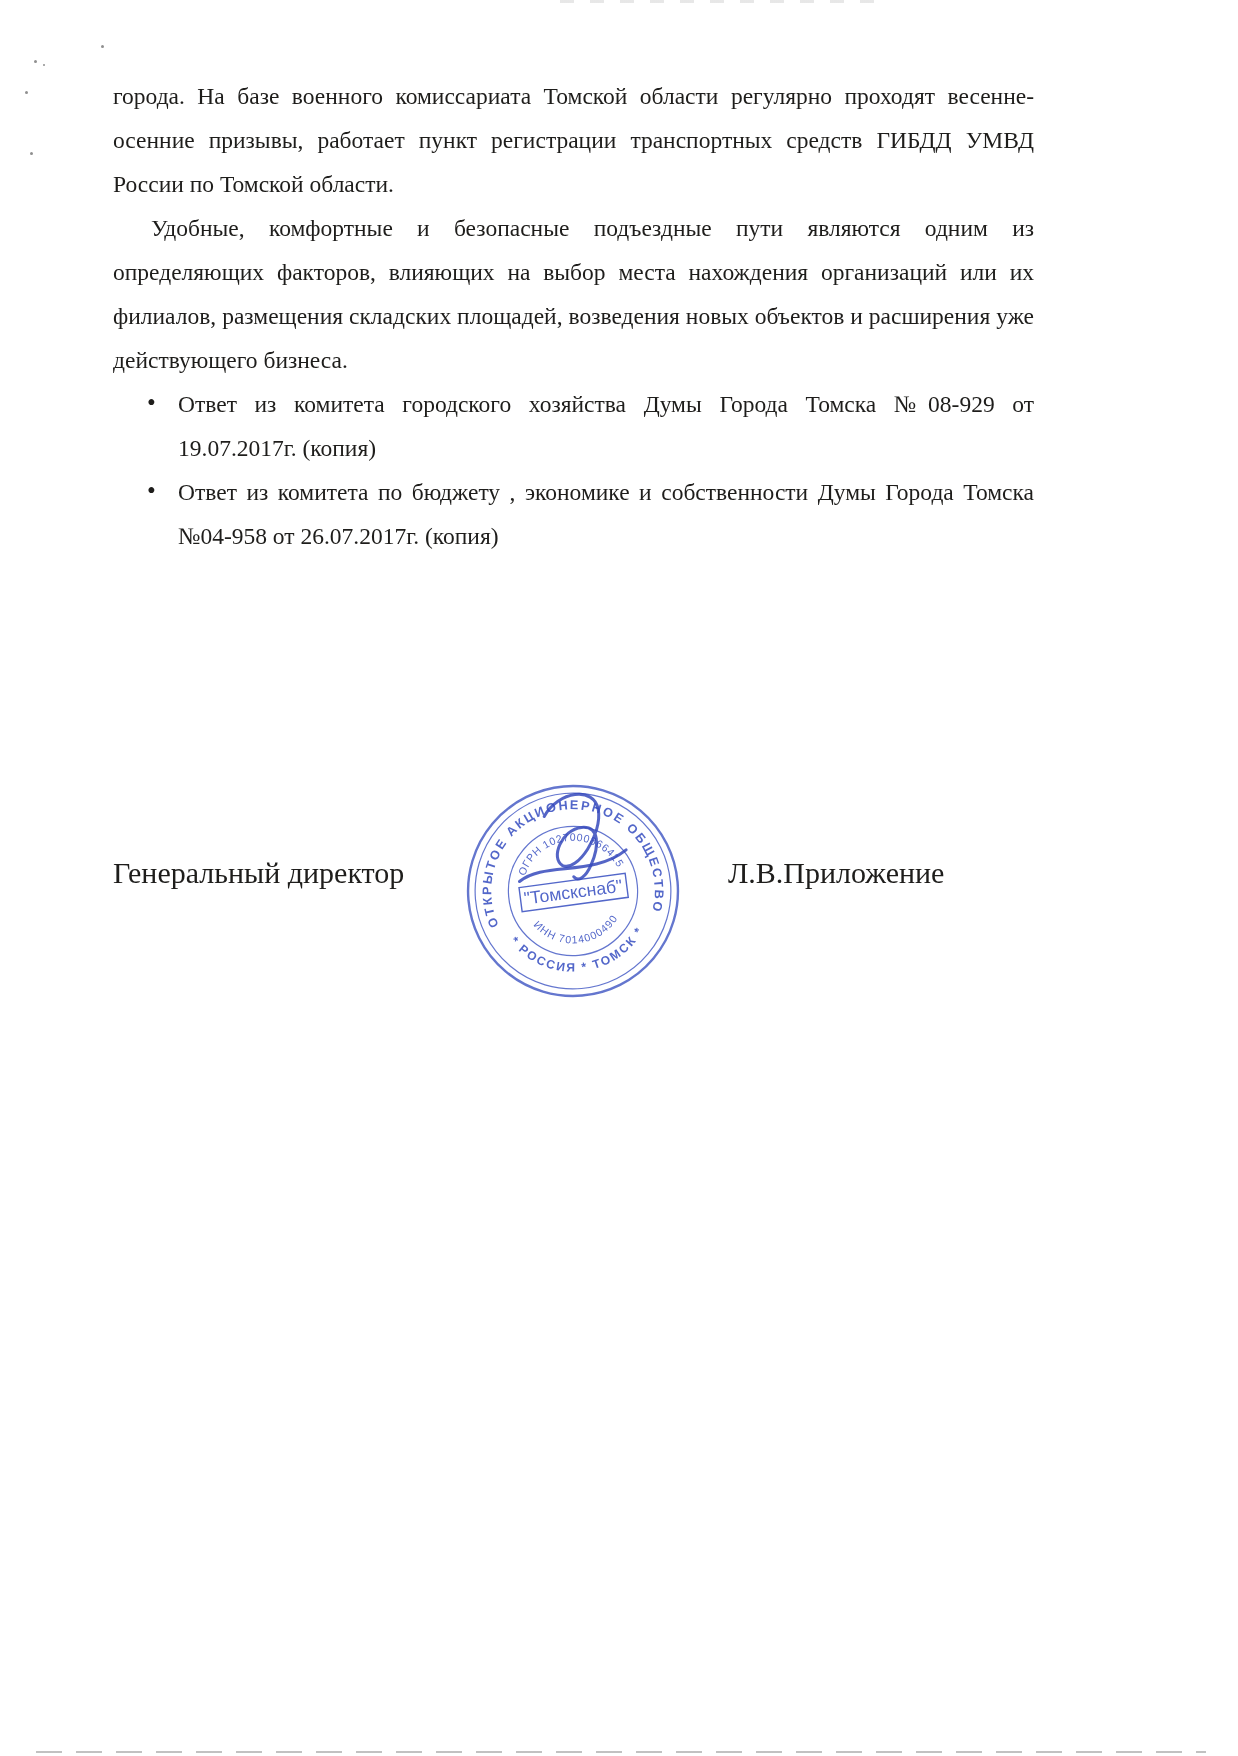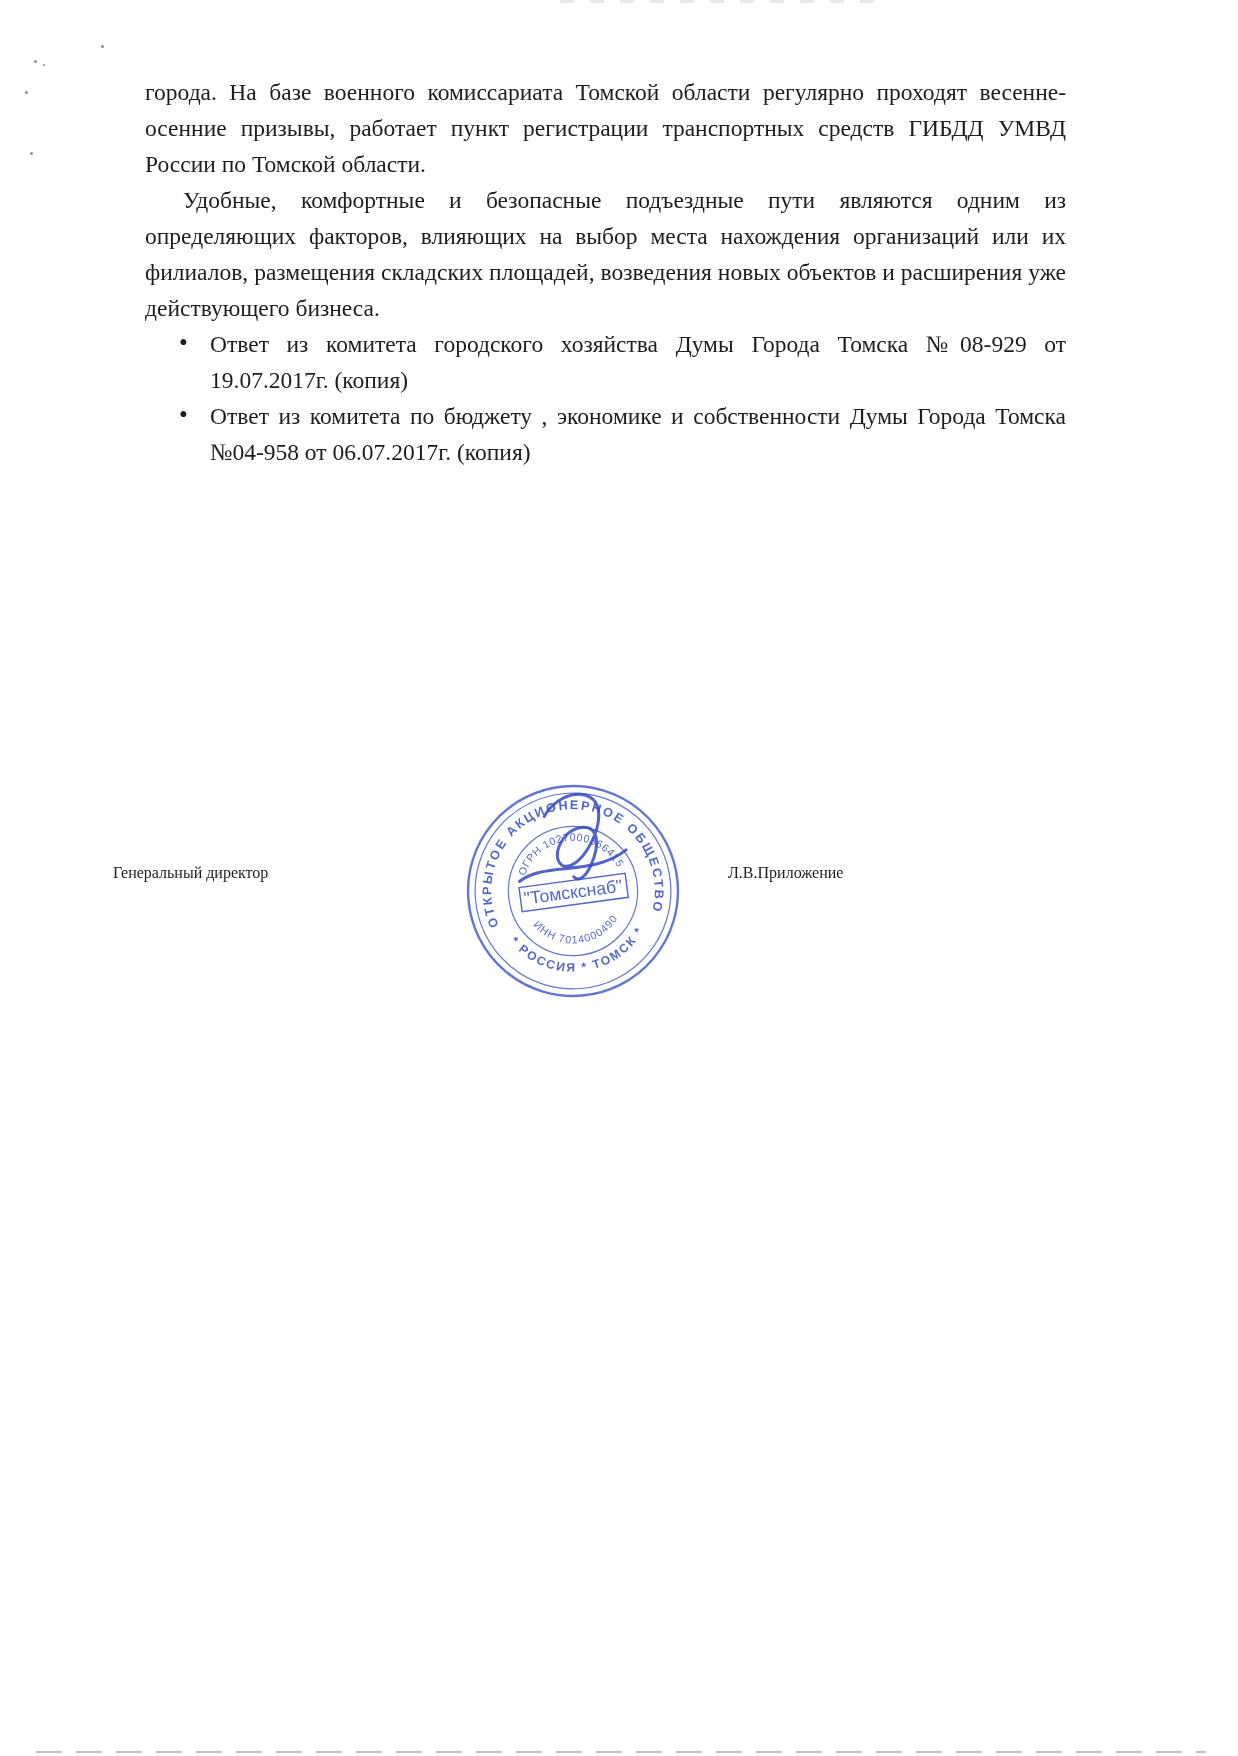--- a/index.html
+++ b/index.html
@@ -4,29 +4,29 @@
 <style>
   * { margin:0; padding:0; box-sizing:border-box; }
   :root { --ink:#4a5fc7; --sig:#2c3fb8; }
   html,body { background:#ffffff; }
   .page {
     position:relative; width:1238px; height:1756px; background:#ffffff;
     font-family:"Liberation Serif", serif; color:#1e1d1b; overflow:hidden;
   }
   .content {
     position:absolute; left:113px; top:74px; width:921px;
-    font-size:23.5px; line-height:36px; text-align:justify;margin-left:32px;
+    font-size:23.5px; line-height:44px; text-align:justify;
   }
   p.para { margin:0; }
   p.indent { text-indent:38px; }
   .attachment-heading { margin-top:60px; padding-left:37px; }
   ul.attachments { list-style:none; margin:0; }
   ul.attachments li { position:relative; padding-left:65px; }
   ul.attachments li .bullet { position:absolute; left:34px; top:-1px; font-size:25px; }
-  .sig-row { position:absolute; left:113px; top:856px; width:921px; font-size:16px; line-height:33px; }
+  .sig-row { position:absolute; left:113px; top:856px; width:921px; font-size:30px; line-height:33px; }
   .sig-name { position:absolute; left:615px; top:0; }
   
   .stamp { position:absolute; left:462px; top:780px; width:222px; height:222px; transform:rotate(-5deg); opacity:.95; }
   .ss { fill:none; stroke:var(--ink); opacity:.9; }
   .st { fill:var(--ink); font-family:"Liberation Sans", sans-serif; text-anchor:middle; }
   .arc-top { font-size:12.5px; letter-spacing:2.1px; font-weight:bold; }
   .arc-ogrn { font-size:10.5px; letter-spacing:.6px; }
   .arc-inn { font-size:10.5px; letter-spacing:1px; }
   .arc-bottom { font-size:12px; letter-spacing:2px; font-weight:bold; }
   .center-name { font-size:17.5px; }
@@ -61,21 +61,21 @@
     <p class="para">города. На базе военного комиссариата Томской области регулярно проходят весенне-осенние призывы, работает пункт регистрации транспортных средств ГИБДД УМВД России по Томской области.</p>
     <p class="para indent">Удобные, комфортные и безопасные подъездные пути являются одним из определяющих факторов, влияющих на выбор места нахождения организаций или их филиалов, размещения складских площадей, возведения новых объектов и расширения уже действующего бизнеса.</p>
 
     <ul class="attachments">
       <li>
         <span class="bullet">•</span>
         <span>Ответ из комитета городского хозяйства Думы Города Томска №08-929 от 19.07.2017г. (копия)</span>
       </li>
       <li>
         <span class="bullet">•</span>
-        <span>Ответ из комитета по бюджету , экономике и собственности Думы Города Томска №04-958 от 06.07.2017г. (копия)</span>
+        <span>Ответ из комитета по бюджету , экономике и собственности Думы Города Томска №04-958 от 26.07.2017г. (копия)</span>
       </li>
     </ul>
   </div>
 
   <div class="sig-row">
     <span class="sig-title">Генеральный директор</span>
     <span class="sig-name">Л.В.Приложение</span>
   </div>
 
   <svg class="stamp" viewBox="0 0 220 220">

